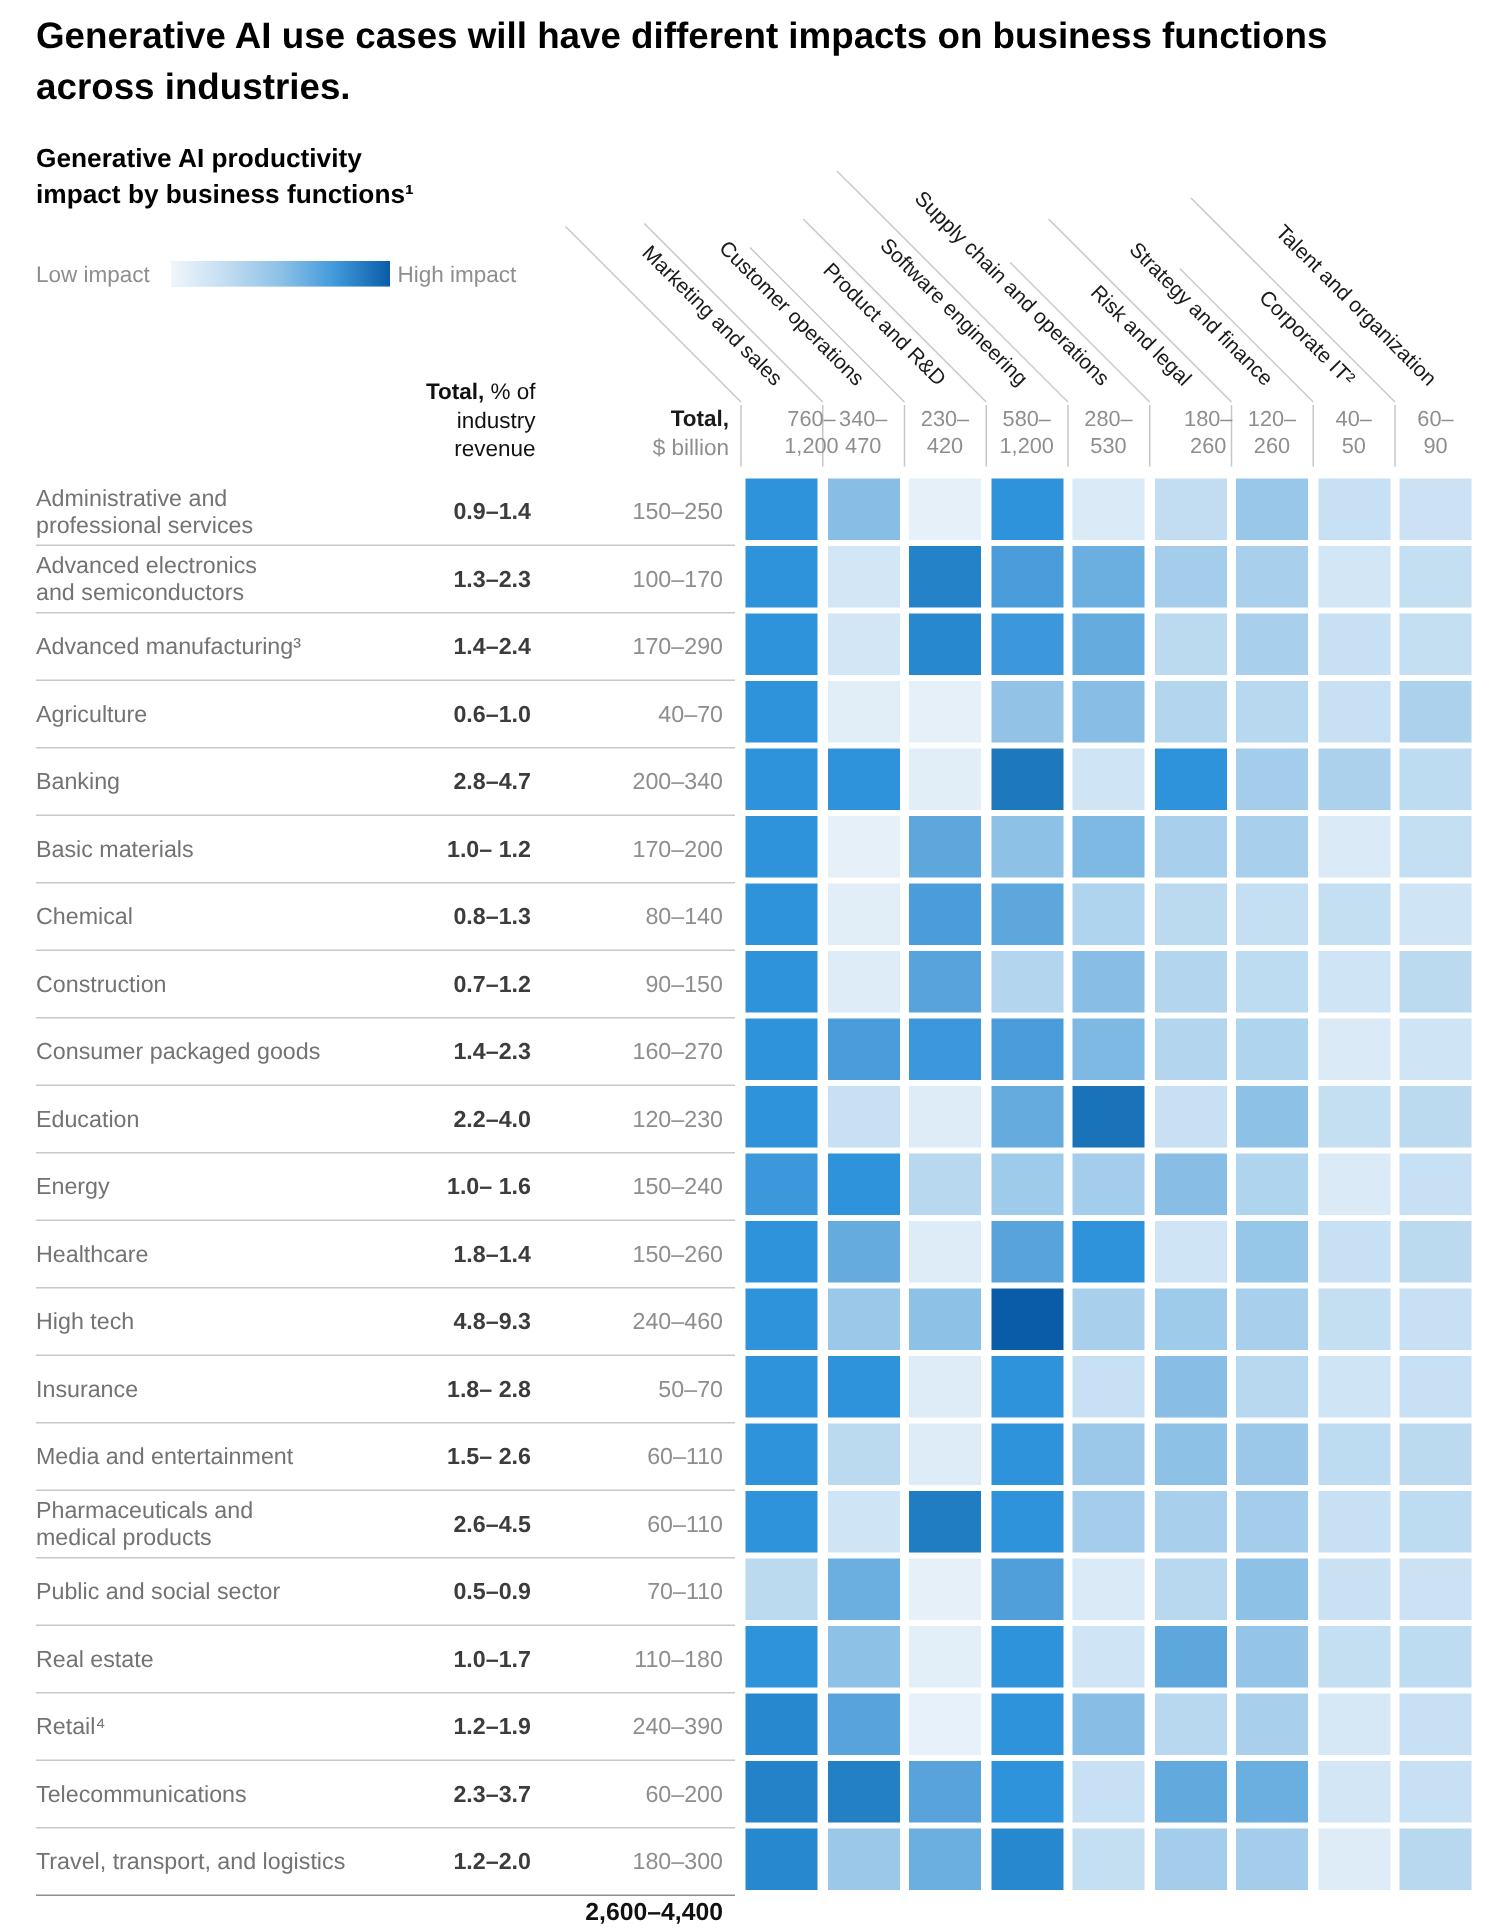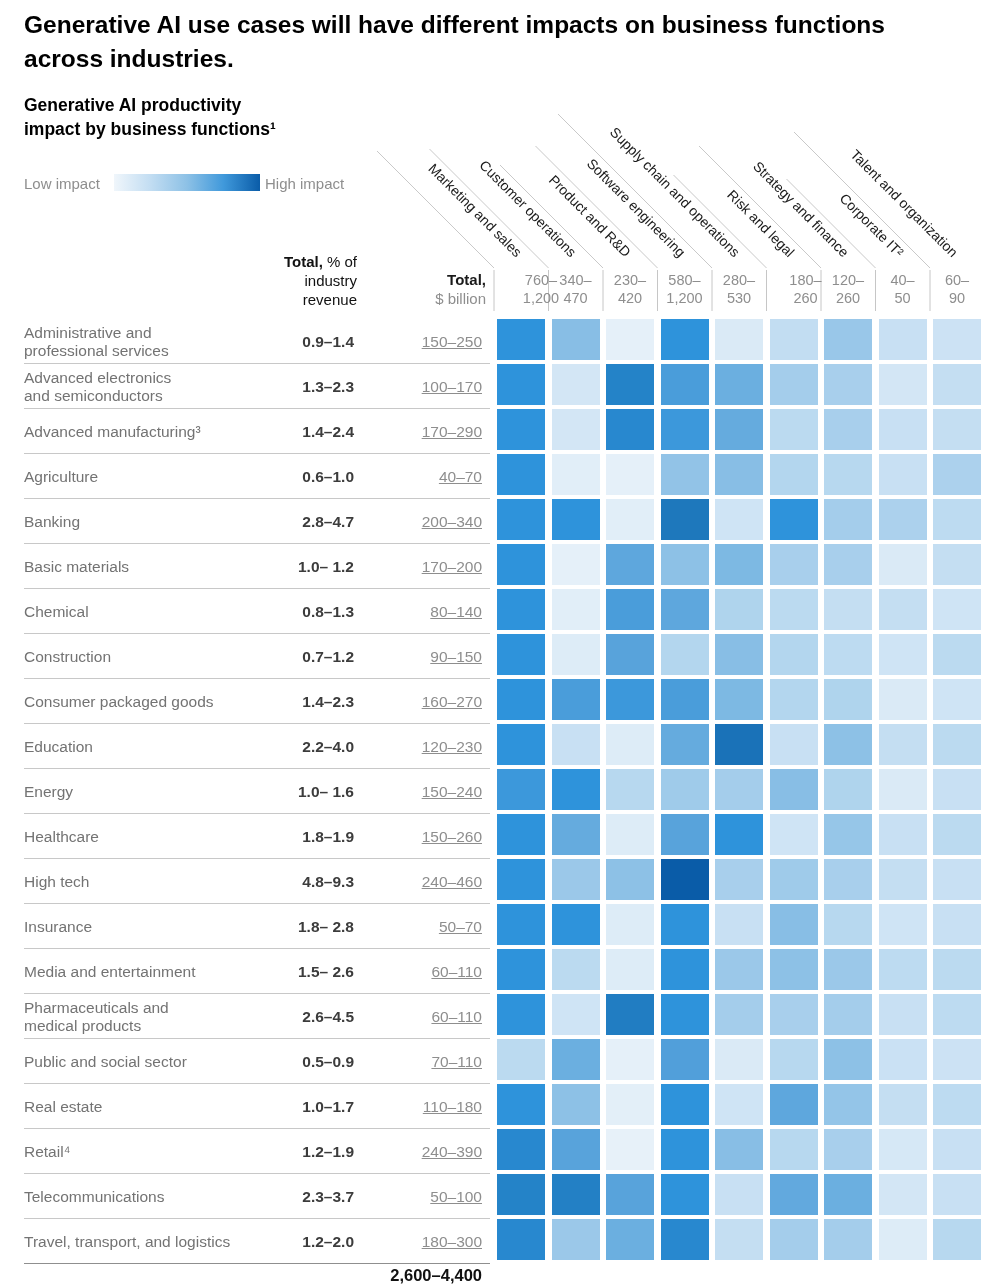--- a/index.html
+++ b/index.html
@@ -47,21 +47,21 @@
     position:absolute;left:24px;width:300px;height:45px;
     display:flex;align-items:center;
     font-size:15.5px;line-height:18px;color:#737373;white-space:pre-line;
   }
   .row-pct{
     position:absolute;left:258px;width:96px;height:45px;line-height:45px;
     text-align:right;font-size:15.5px;font-weight:bold;color:#3c3c3c;
   }
   .row-usd{
     position:absolute;left:388px;width:94px;height:45px;line-height:45px;
-    text-align:right;font-size:15.5px;color:#8e8e8e;text-decoration:underline;
+    text-align:right;font-size:15.5px;color:#8e8e8e;
   }
   .row-sep{position:absolute;left:24px;width:466px;height:1px;background:#c8c8c8;}
   .row-sep.last{background:#8f8f8f;}
   .cell{position:absolute;width:48px;height:41px;}
   .grand-total{
     left:282px;top:1266px;width:200px;text-align:right;
     font-size:16.5px;font-weight:bold;color:#111;
   }
 </style>
 </head>
@@ -187,21 +187,21 @@
       <div class="row-sep" style="top: 723px;"></div>
       <div class="row-label" style="top: 724px;">Education</div>
       <div class="row-pct" style="top: 724px;">2.2–4.0</div>
       <div class="row-usd" style="top: 724px;">120–230</div>
       <div class="row-sep" style="top: 768px;"></div>
       <div class="row-label" style="top: 769px;">Energy</div>
       <div class="row-pct" style="top: 769px;">1.0– 1.6</div>
       <div class="row-usd" style="top: 769px;">150–240</div>
       <div class="row-sep" style="top: 813px;"></div>
       <div class="row-label" style="top: 814px;">Healthcare</div>
-      <div class="row-pct" style="top: 814px;">1.8–1.9</div>
+      <div class="row-pct" style="top: 814px;">1.8–1.4</div>
       <div class="row-usd" style="top: 814px;">150–260</div>
       <div class="row-sep" style="top: 858px;"></div>
       <div class="row-label" style="top: 859px;">High tech</div>
       <div class="row-pct" style="top: 859px;">4.8–9.3</div>
       <div class="row-usd" style="top: 859px;">240–460</div>
       <div class="row-sep" style="top: 903px;"></div>
       <div class="row-label" style="top: 904px;">Insurance</div>
       <div class="row-pct" style="top: 904px;">1.8– 2.8</div>
       <div class="row-usd" style="top: 904px;">50–70</div>
       <div class="row-sep" style="top: 948px;"></div>
@@ -221,21 +221,21 @@
       <div class="row-label" style="top: 1084px;">Real estate</div>
       <div class="row-pct" style="top: 1084px;">1.0–1.7</div>
       <div class="row-usd" style="top: 1084px;">110–180</div>
       <div class="row-sep" style="top: 1128px;"></div>
       <div class="row-label" style="top: 1129px;">Retail⁴</div>
       <div class="row-pct" style="top: 1129px;">1.2–1.9</div>
       <div class="row-usd" style="top: 1129px;">240–390</div>
       <div class="row-sep" style="top: 1173px;"></div>
       <div class="row-label" style="top: 1174px;">Telecommunications</div>
       <div class="row-pct" style="top: 1174px;">2.3–3.7</div>
-      <div class="row-usd" style="top: 1174px;">50–100</div>
+      <div class="row-usd" style="top: 1174px;">60–200</div>
       <div class="row-sep" style="top: 1218px;"></div>
       <div class="row-label" style="top: 1219px;">Travel, transport, and logistics</div>
       <div class="row-pct" style="top: 1219px;">1.2–2.0</div>
       <div class="row-usd" style="top: 1219px;">180–300</div>
       <div class="row-sep last" style="top: 1263px;"></div>
     </div>
   <div id="cells">
       <div class="cell" style="left: 497px; top: 319px; background: rgb(46, 147, 219);"></div>
       <div class="cell" style="left: 551.5px; top: 319px; background: rgb(136, 190, 229);"></div>
       <div class="cell" style="left: 606px; top: 319px; background: rgb(229, 240, 249);"></div>

